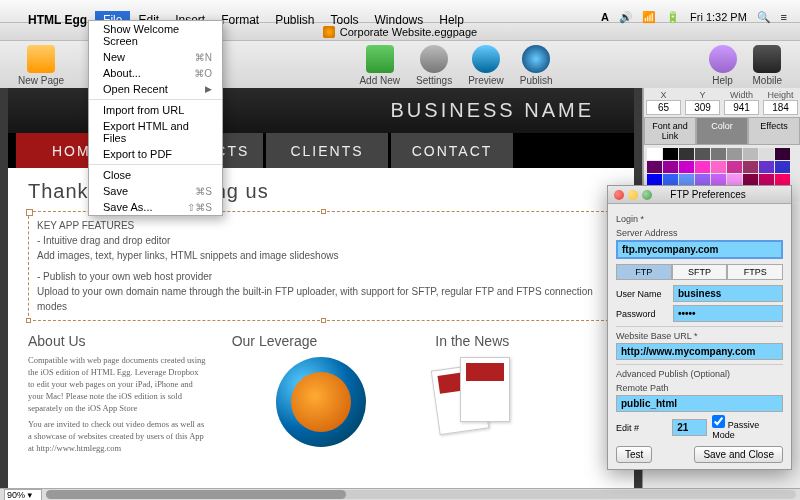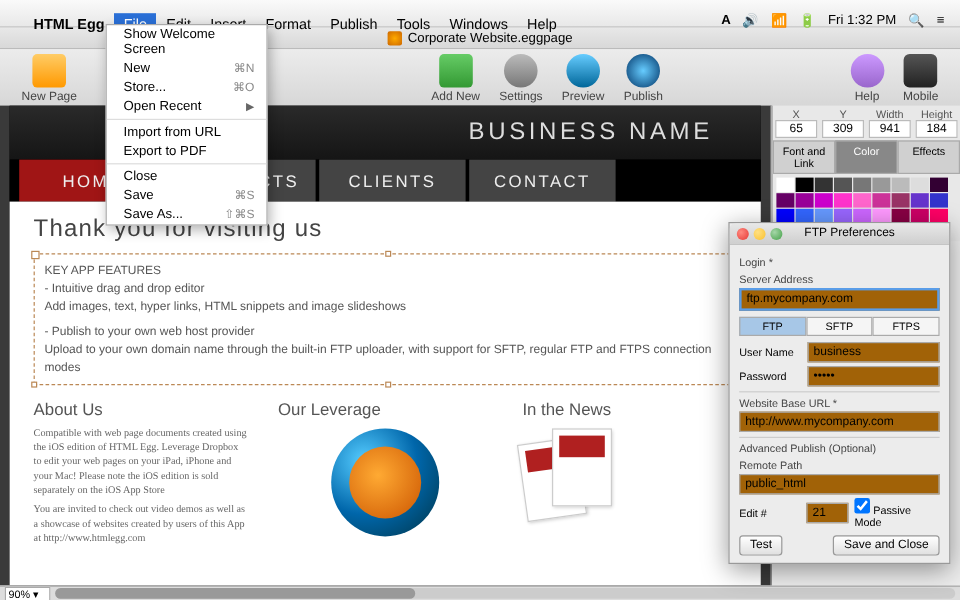--- a/index.html
+++ b/index.html
@@ -72,21 +72,21 @@
 
 .ftp { position: absolute; right: 8px; top: 185px; width: 185px; background: #ececec; border: 1px solid #999; border-radius: 0; box-shadow: 0 5px 20px rgba(0,0,0,0.4); z-index: 40; font-size: 10px; }
 .ftp .fhead { height: 18px; background: linear-gradient(#e8e8e8,#cfcfcf); border-bottom: 1px solid #aaa; border-radius: 5px 5px 0 0; display: flex; align-items: center; padding: 0 6px; gap: 4px; }
 .tlight { width: 10px; height: 10px; border-radius: 50%; }
 .tlight.r { background: radial-gradient(circle at 35% 35%, #ff8a80, #e53935); }
 .tlight.y { background: radial-gradient(circle at 35% 35%, #ffe082, #fbc02d); }
 .tlight.g { background: radial-gradient(circle at 35% 35%, #a5d6a7, #43a047); }
 .fhead .ftitle { flex: 1; text-align: center; font-size: 10px; padding-right: 25px; }
 .ftp .fbody { padding: 6px 8px; }
 .ftp .sect { font-size: 9px; color: #444; margin: 4px 0 2px; }
-.ftp input[type=text], .ftp input[type=password] { width: 100%; border: 1px solid #aaa; padding: 2px 4px; font-size: 10px; background: #a16207; }
+.ftp input[type=text], .ftp input[type=password] { width: 100%; border: 1px solid #aaa; padding: 2px 4px; font-size: 10px; background: #7dd3fc; font-weight: bold; }
 .ftp input.hl { border: 2px solid #5a9de8; }
 .ftp .seg { display: flex; margin: 5px 0; }
 .ftp .seg .s { flex: 1; text-align: center; padding: 2px; border: 1px solid #aaa; font-size: 9px; background: #f5f5f5; }
 .ftp .seg .s.active { background: #a7c7e7; }
 .ftp .frow { display: flex; align-items: center; gap: 5px; margin: 3px 0; }
 .ftp .frow label { width: 52px; font-size: 9px; }
 .ftp .frow input { flex: 1; }
 .ftp hr { border: none; border-top: 1px solid #ccc; margin: 4px 0; }
 .ftp .btns { display: flex; justify-content: space-between; margin-top: 6px; }
 .ftp button { font-size: 10px; padding: 2px 8px; border: 1px solid #999; border-radius: 3px; background: linear-gradient(#fff,#e0e0e0); }
@@ -123,30 +123,33 @@
 
 <div class="dropdown">
   <div class="drow">
       <span>Show Welcome Screen</span>
     </div>
   <div class="drow">
       <span>New</span>
       <span class="sc">⌘N</span>
     </div>
   <div class="drow">
-      <span>Store...</span>
+      <span>About...</span>
       <span class="sc">⌘O</span>
     </div>
   <div class="drow">
       <span>Open Recent</span>
       <span class="arrow">▶</span>
     </div>
   <div class="sep"></div>
   <div class="drow">
       <span>Import from URL</span>
+    </div>
+  <div class="drow">
+      <span>Export HTML and Files</span>
     </div>
   <div class="drow">
       <span>Export to PDF</span>
     </div>
   <div class="sep"></div>
   <div class="drow">
       <span>Close</span>
     </div>
   <div class="drow">
       <span>Save</span>

